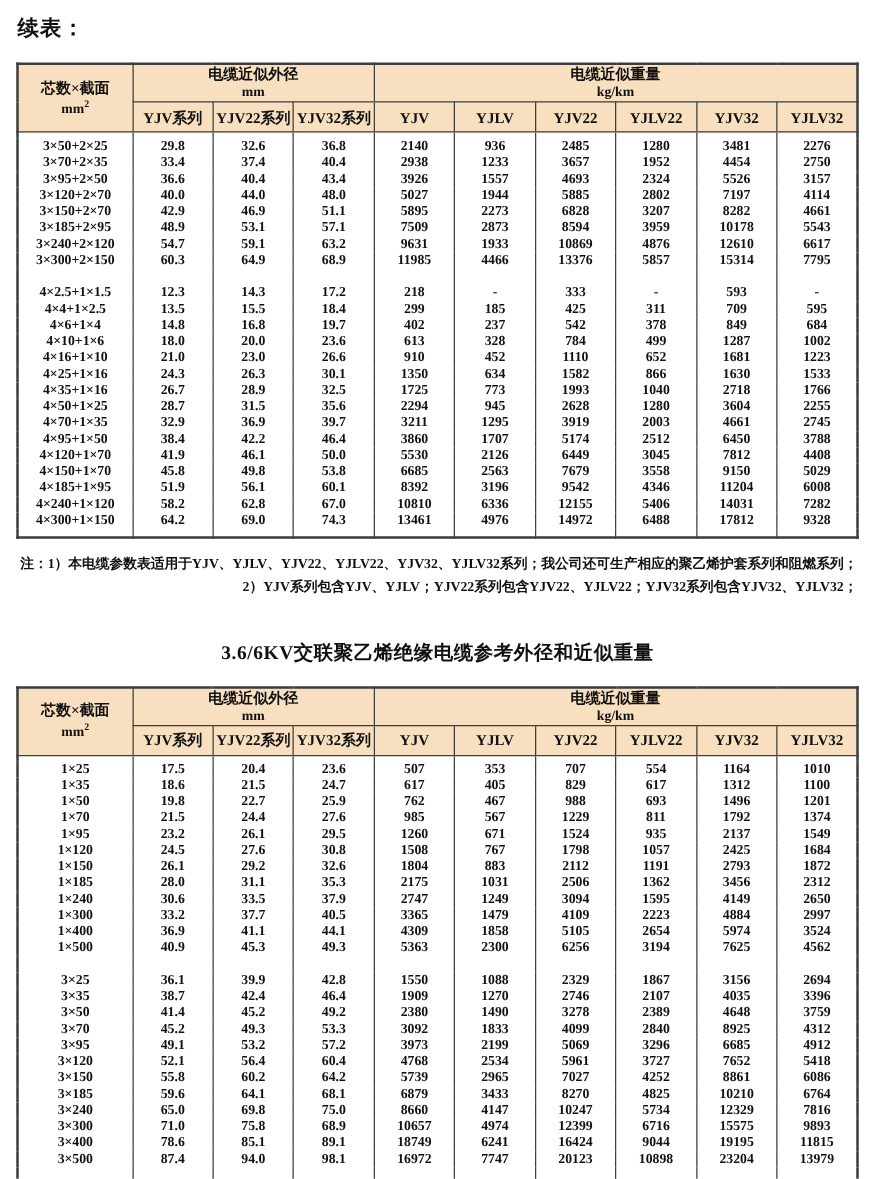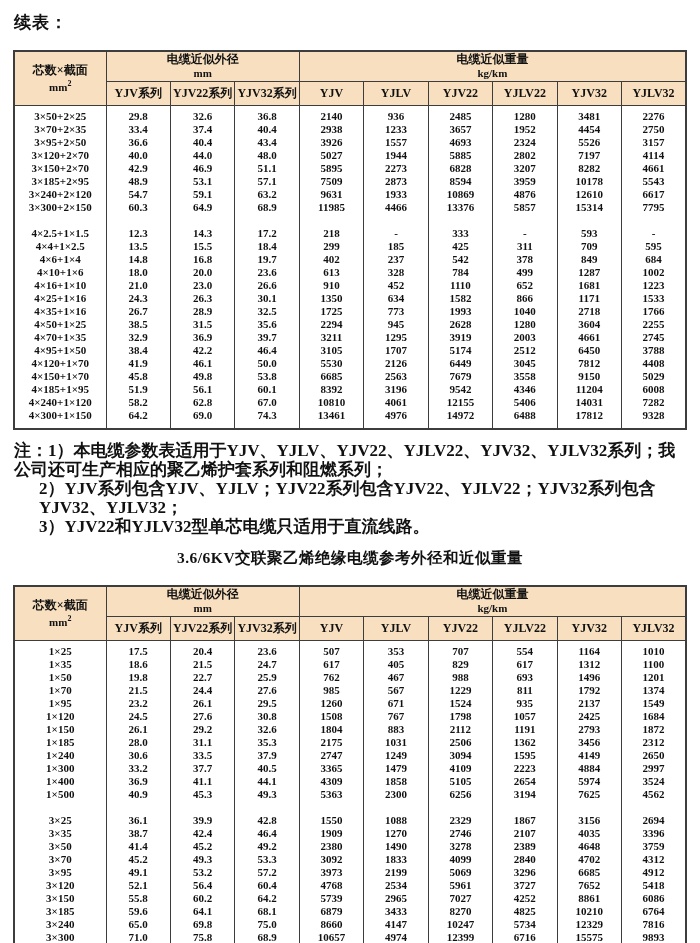--- a/index.html
+++ b/index.html
@@ -46,29 +46,30 @@
     font-size:11px;font-weight:bold;
     line-height:13px;height:13px;
     white-space:nowrap;
   }
   tbody.lead td{height:5px;line-height:5px;}
   tbody.gap td{height:13px;}
   tbody.pad1 td{height:7px;}
   tbody.pad2 td{height:16px;}
   .notes{
     margin:11px 1px 0 1px;
-    font-size:17px;font-weight:bold;
+    font-size:11px;font-weight:bold;
     line-height:19px;
     font-family:"Liberation Serif","DejaVu Serif",serif;
+    text-align:right;
   }
   .notes p.indented{padding-left:25px;}
   .table2-title{
     text-align:center;
     font-size:15.5px;font-weight:bold;
-    margin:12px 0 9px 0;
+    margin:32px 0 9px 0;
     letter-spacing:0.5px;
   }
 </style>
 </head>
 <body>
 
 <div class="page">
 
   <div class="cont-label">续表：</div>
 
@@ -315,40 +316,40 @@
 
         <tr>
           <td>4×25+1×16</td>
           <td>24.3</td>
           <td>26.3</td>
           <td>30.1</td>
           <td>1350</td>
           <td>634</td>
           <td>1582</td>
           <td>866</td>
-          <td>1171</td>
+          <td>1630</td>
           <td>1533</td>
         </tr>
 
         <tr>
           <td>4×35+1×16</td>
           <td>26.7</td>
           <td>28.9</td>
           <td>32.5</td>
           <td>1725</td>
           <td>773</td>
           <td>1993</td>
           <td>1040</td>
           <td>2718</td>
           <td>1766</td>
         </tr>
 
         <tr>
           <td>4×50+1×25</td>
-          <td>38.5</td>
+          <td>28.7</td>
           <td>31.5</td>
           <td>35.6</td>
           <td>2294</td>
           <td>945</td>
           <td>2628</td>
           <td>1280</td>
           <td>3604</td>
           <td>2255</td>
         </tr>
 
@@ -363,21 +364,21 @@
           <td>2003</td>
           <td>4661</td>
           <td>2745</td>
         </tr>
 
         <tr>
           <td>4×95+1×50</td>
           <td>38.4</td>
           <td>42.2</td>
           <td>46.4</td>
-          <td>3105</td>
+          <td>3860</td>
           <td>1707</td>
           <td>5174</td>
           <td>2512</td>
           <td>6450</td>
           <td>3788</td>
         </tr>
 
         <tr>
           <td>4×120+1×70</td>
           <td>41.9</td>
@@ -416,21 +417,21 @@
           <td>11204</td>
           <td>6008</td>
         </tr>
 
         <tr>
           <td>4×240+1×120</td>
           <td>58.2</td>
           <td>62.8</td>
           <td>67.0</td>
           <td>10810</td>
-          <td>4061</td>
+          <td>6336</td>
           <td>12155</td>
           <td>5406</td>
           <td>14031</td>
           <td>7282</td>
         </tr>
 
         <tr>
           <td>4×300+1×150</td>
           <td>64.2</td>
           <td>69.0</td>
@@ -455,21 +456,20 @@
           <td></td>
           <td></td>
           <td></td>
         </tr>
     </tbody>
   </table>
 
   <div class="notes">
     <p>注：1）本电缆参数表适用于YJV、YJLV、YJV22、YJLV22、YJV32、YJLV32系列；我公司还可生产相应的聚乙烯护套系列和阻燃系列；</p>
     <p class="indented">2）YJV系列包含YJV、YJLV；YJV22系列包含YJV22、YJLV22；YJV32系列包含YJV32、YJLV32；</p>
-    <p class="indented">3）YJV22和YJLV32型单芯电缆只适用于直流线路。</p>
   </div>
 
   <div class="table2-title">3.6/6KV交联聚乙烯绝缘电缆参考外径和近似重量</div>
 
   <table class="ctable">
     <colgroup>
       <col class="c-first">
         <col>
         <col>
         <col>
@@ -736,21 +736,21 @@
 
         <tr>
           <td>3×70</td>
           <td>45.2</td>
           <td>49.3</td>
           <td>53.3</td>
           <td>3092</td>
           <td>1833</td>
           <td>4099</td>
           <td>2840</td>
-          <td>4702</td>
+          <td>8925</td>
           <td>4312</td>
         </tr>
 
         <tr>
           <td>3×95</td>
           <td>49.1</td>
           <td>53.2</td>
           <td>57.2</td>
           <td>3973</td>
           <td>2199</td>

